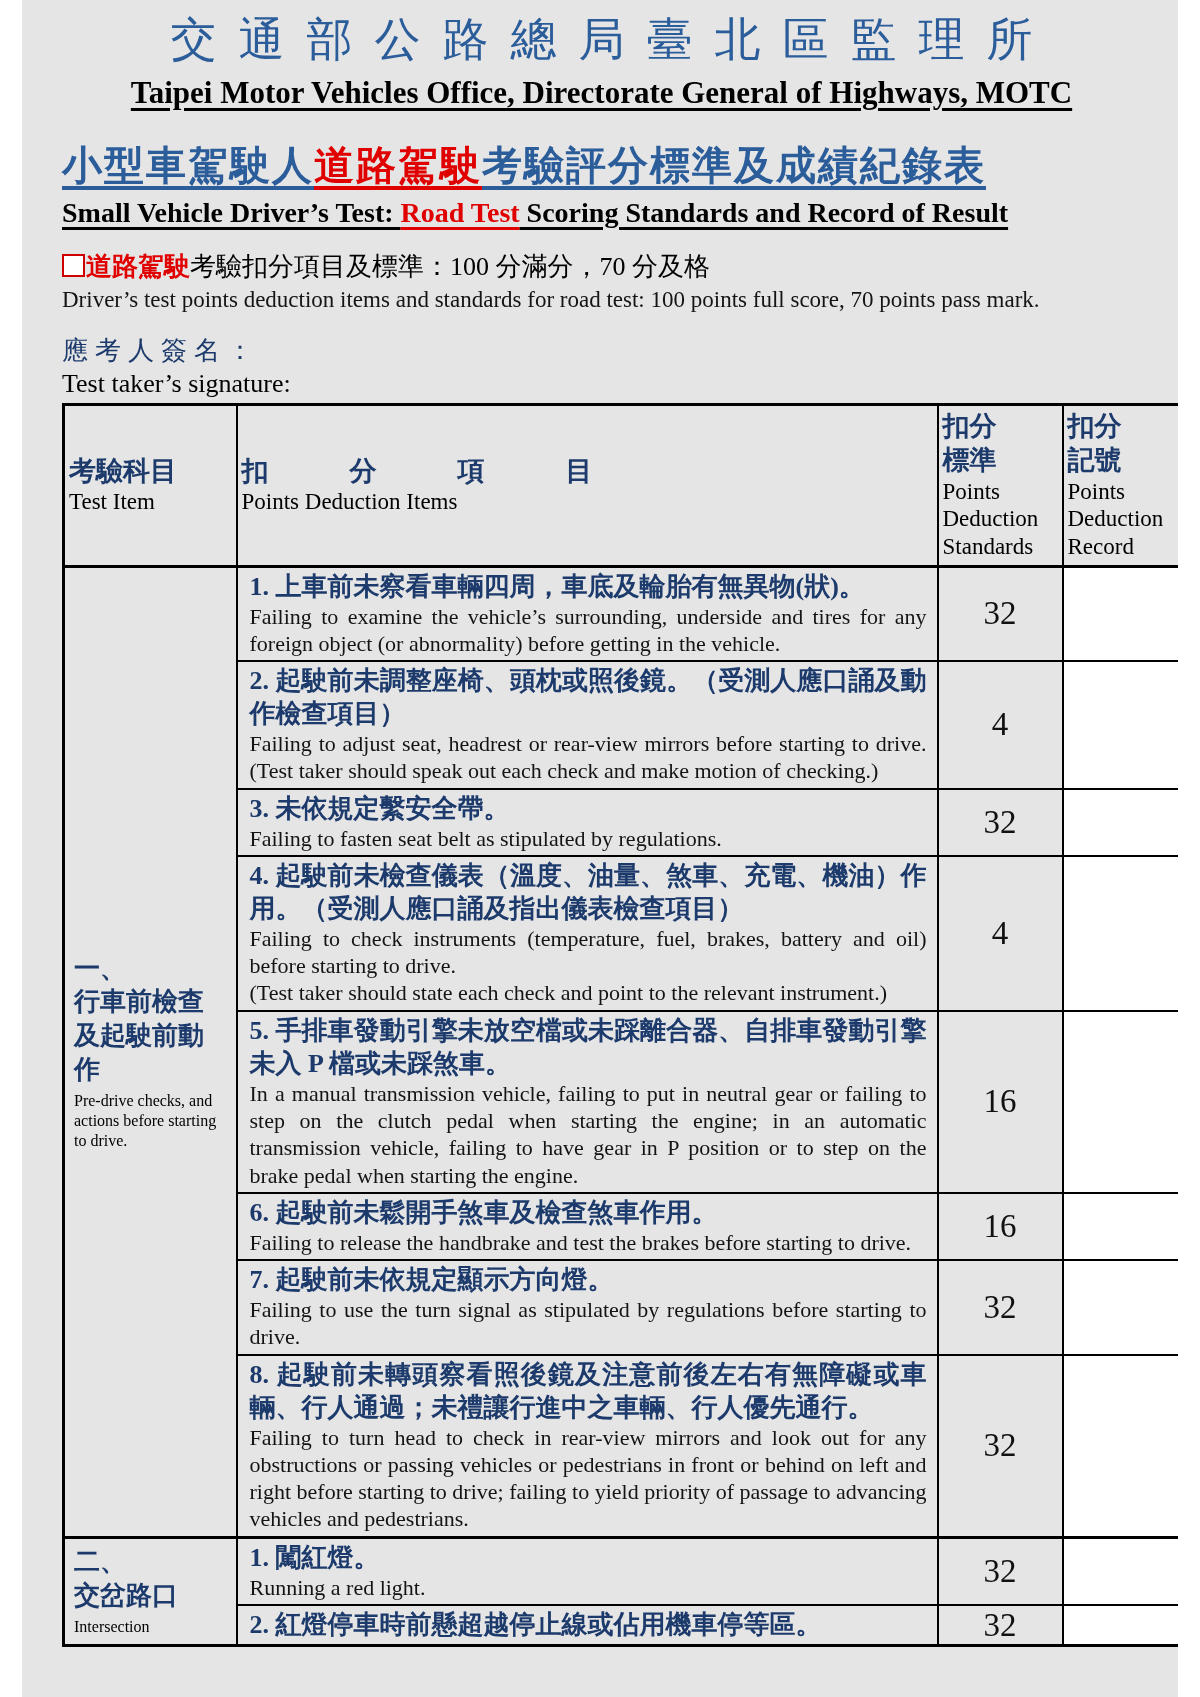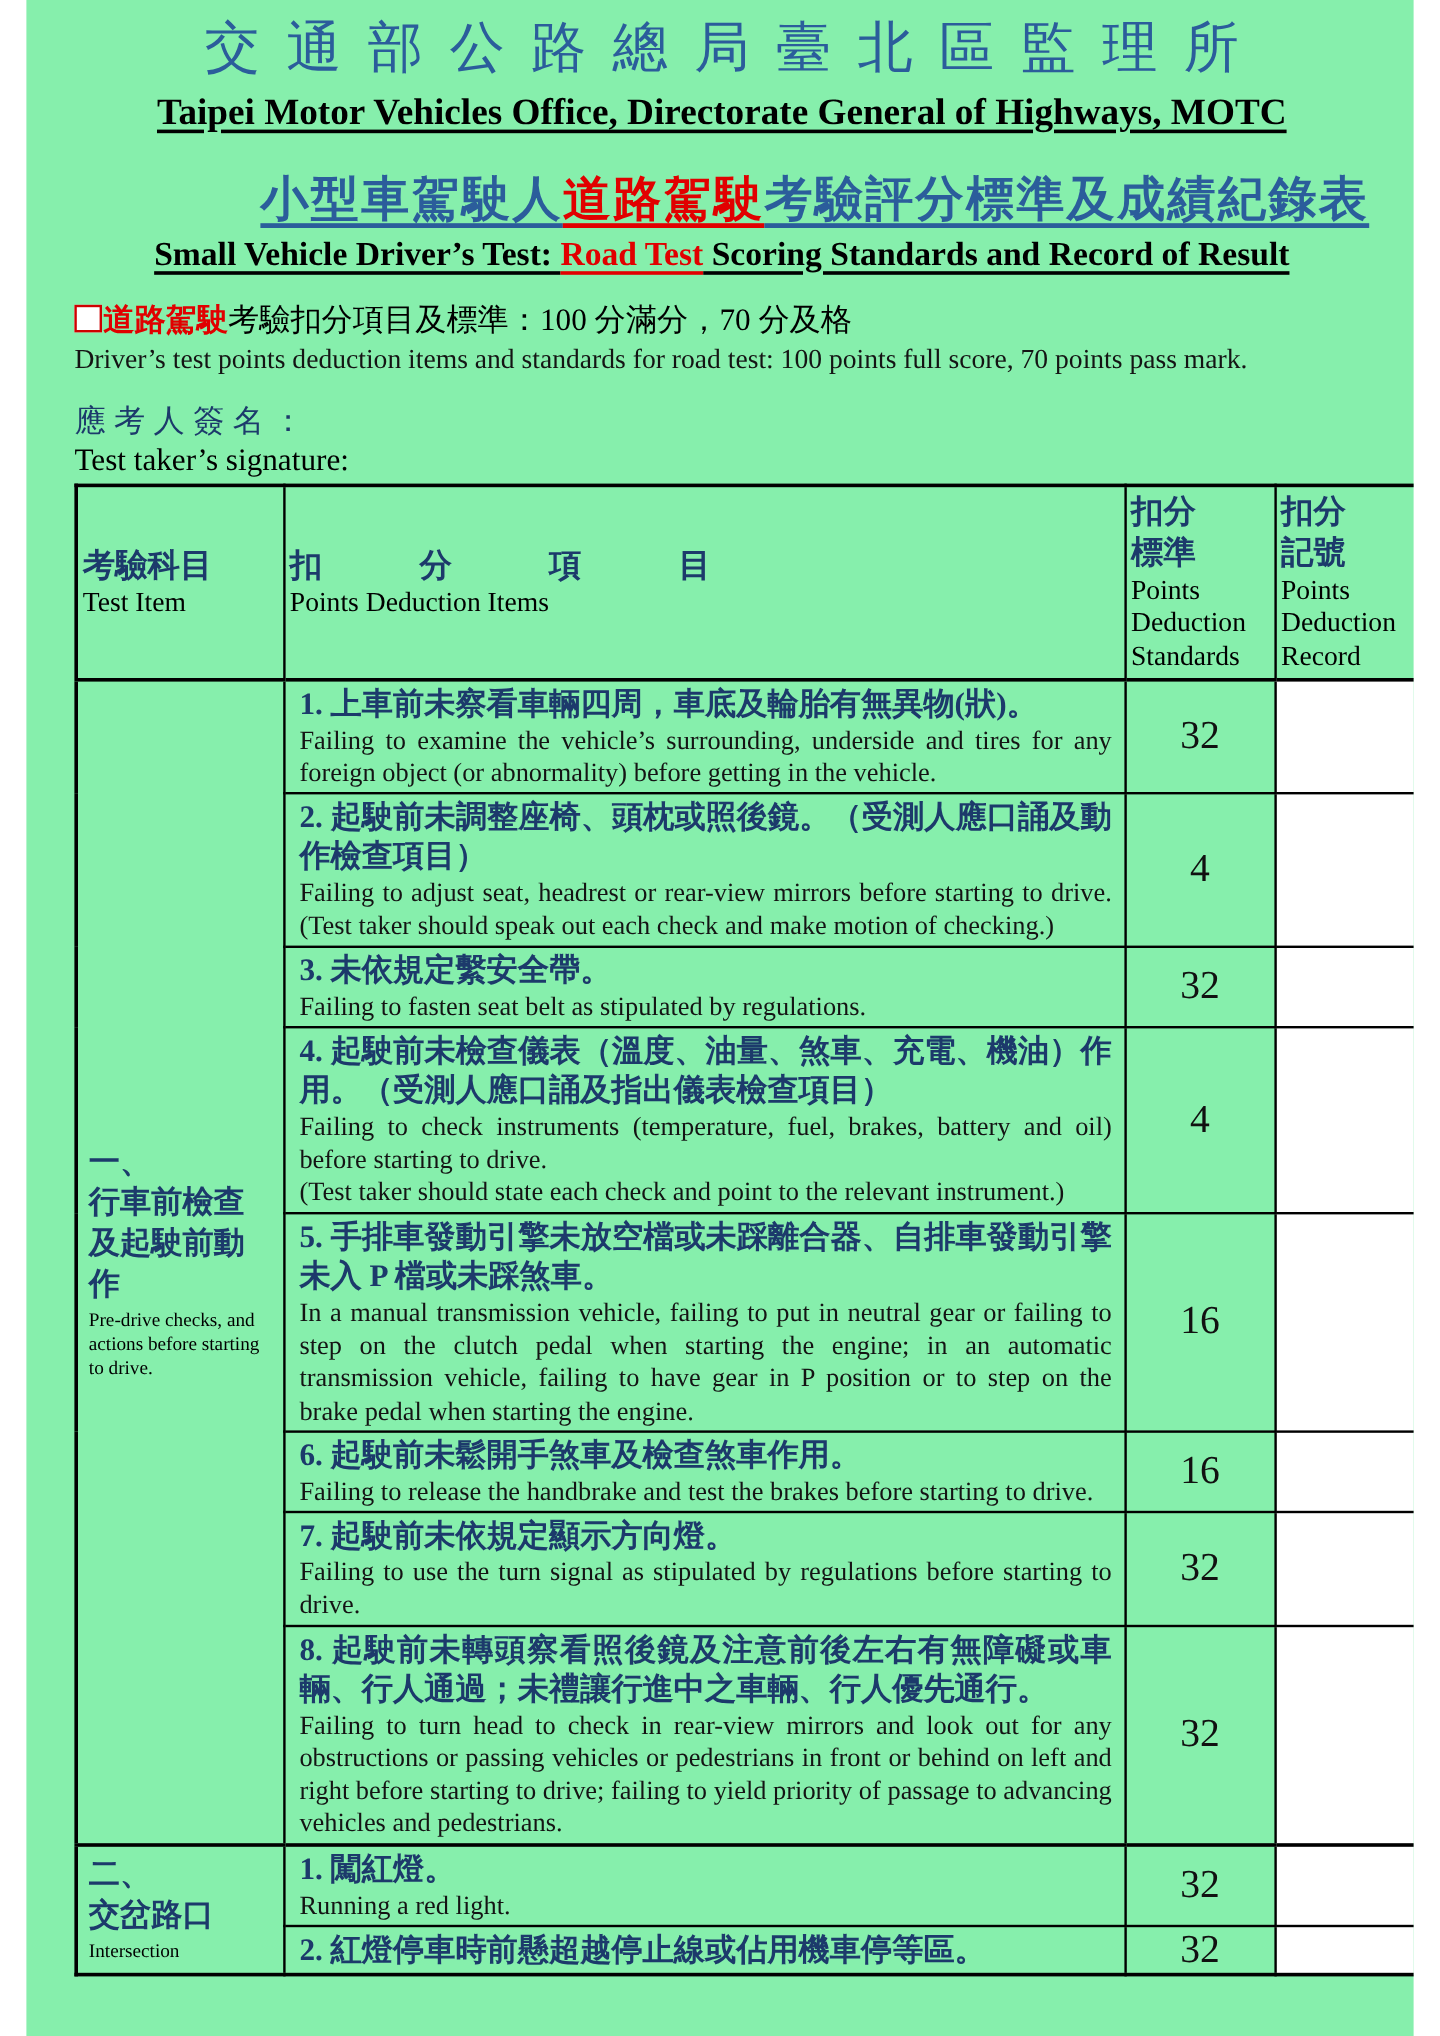--- a/index.html
+++ b/index.html
@@ -13,21 +13,21 @@
   html,body{background:#ffffff;}
   body{
     font-family:"Liberation Serif","DejaVu Serif",serif;
     color:var(--ink);
   }
   .page{
     position:relative;
     width:1156px;
     height:1697px;
     margin:0 auto;
-    background:#86efac;
+    background:#e5e5e5;
     overflow:hidden;
     padding:10px 37px 0 40px;
   }
   
   .org-zh{
     text-align:center;
     font-size:46px;
     line-height:1.3;
     font-weight:400;
     color:var(--blue);
@@ -41,35 +41,34 @@
     font-size:31px;
     line-height:1.25;
     font-weight:700;
     color:#000;
     text-decoration:underline;
     text-decoration-thickness:3px;
     text-underline-offset:5px;
   }
   .doc-zh{
     margin-top:27px;
-    text-align:right;
+    text-align:left;
     font-size:40px;
     line-height:1.3;
     font-weight:700;
     letter-spacing:2px;
     white-space:nowrap;
   }
   .doc-zh .seg{
     text-decoration:underline;
     text-decoration-thickness:4px;
     text-underline-offset:7px;
   }
   .doc-en{
     margin-top:3px;
-    text-align:center;
     font-size:28px;
     line-height:1.3;
     font-weight:700;
     color:#000;
   }
   .doc-en .seg{
     text-decoration:underline;
     text-decoration-thickness:3px;
     text-underline-offset:5px;
   }

